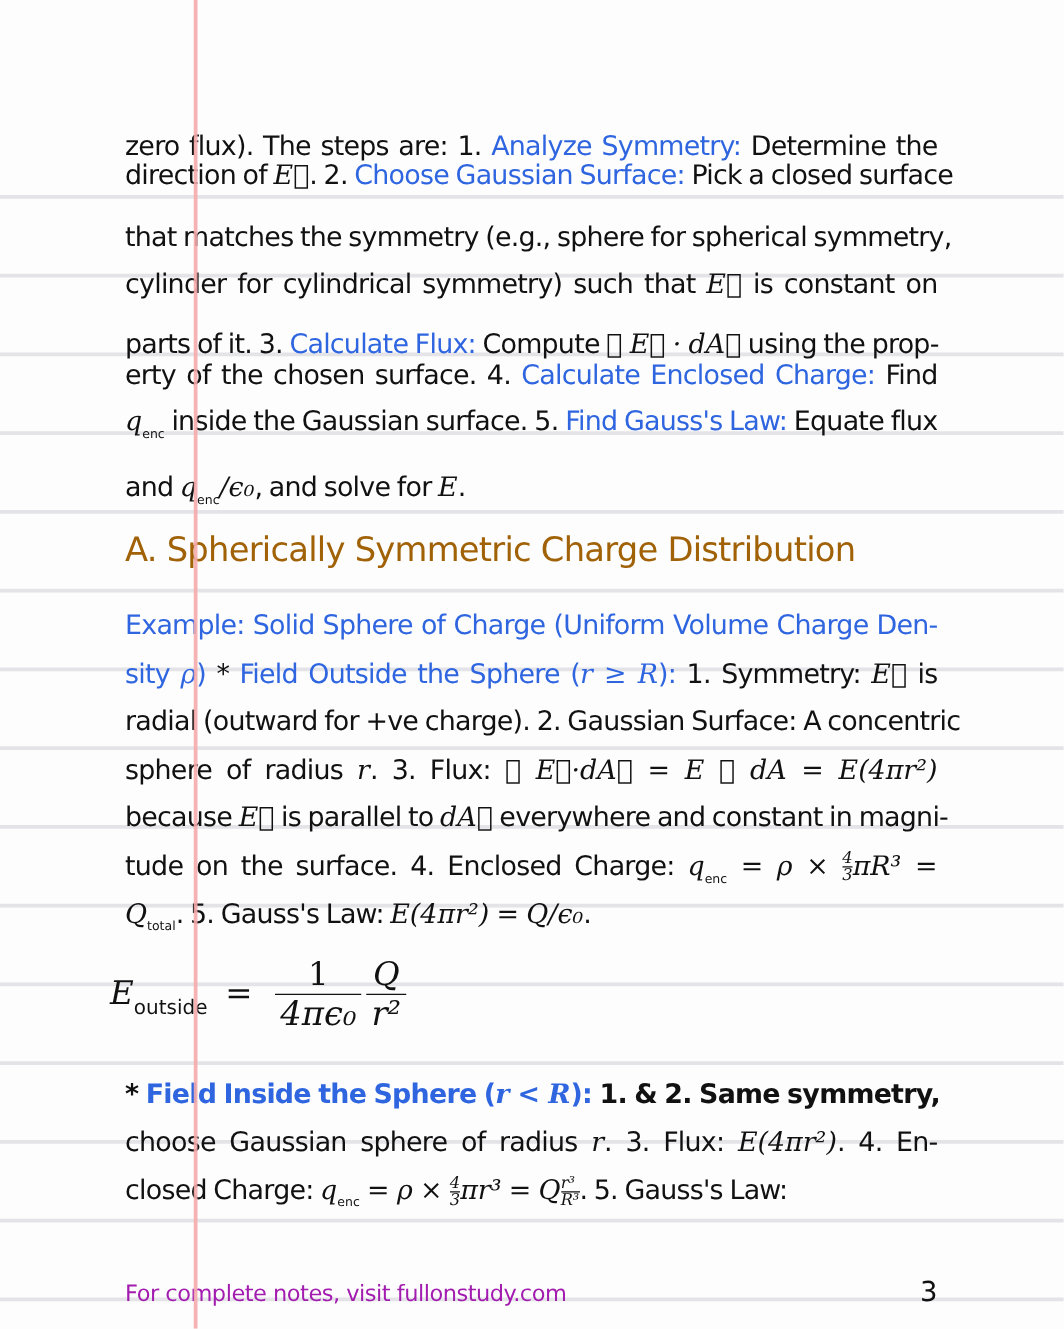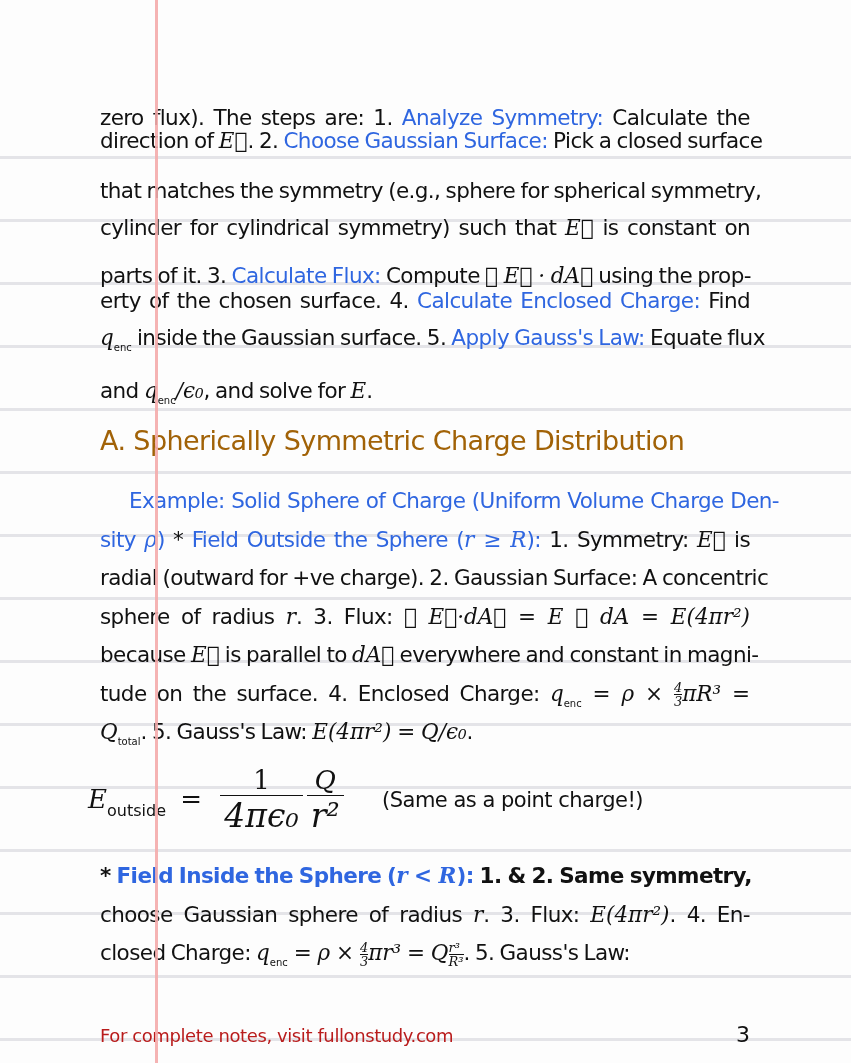--- a/index.html
+++ b/index.html
@@ -20,22 +20,22 @@
     .m { font-family:"DejaVu Serif", serif; font-style:italic; letter-spacing:0; }
     .mr { font-family:"DejaVu Serif", serif; letter-spacing:0; }
     .sub { font-size:10px; position:relative; top:6px; font-style:normal; font-family:"DejaVu Sans", sans-serif; }
     .heading { position:absolute; left:0; top:425px; font-size:27px; color:#a16207; letter-spacing:-0.6px; }
     .frac { display:inline-block; vertical-align:middle; text-align:center; font-family:"DejaVu Serif", serif; line-height:1; }
     .frac .num { display:block; font-size:13px; }
     .frac .den { display:block; font-size:13px; border-top:1px solid #111; }
     .display { position:absolute; left:88px; top:765px; width:600px; height:70px; font-size:26px; }
     .display .big-frac { display:inline-block; vertical-align:middle; text-align:center; font-family:"DejaVu Serif", serif; margin:0 4px; }
     .display .big-frac .num { display:block; font-size:26px; padding:0 4px; }
-    .display .big-frac .den { display:block; font-size:33px; border-top:1.5px solid #111; padding:0 4px; }
-    .footer-left { position:absolute; left:100px; top:1025px; font-size:18px; color:#b91c1c; letter-spacing:-0.4px; z-index:1; }
+    .display .big-frac .den { display:block; font-size:27px; border-top:1.5px solid #111; padding:0 4px; }
+    .footer-left { position:absolute; left:100px; top:1025px; font-size:18px; color:#a21caf; letter-spacing:-0.4px; z-index:1; }
     .footer-right { position:absolute; left:736px; top:1022px; font-size:22px; color:#111; z-index:1; }
   </style>
 </head>
 <body>
 
 <div class="rules" id="rules">
     <div class="rule" style="top: 156px;"></div>
     <div class="rule" style="top: 219px;"></div>
     <div class="rule" style="top: 282px;"></div>
     <div class="rule" style="top: 345px;"></div>
@@ -48,32 +48,32 @@
     <div class="rule" style="top: 786px;"></div>
     <div class="rule" style="top: 849px;"></div>
     <div class="rule" style="top: 912px;"></div>
     <div class="rule" style="top: 975px;"></div>
     <div class="rule" style="top: 1038px;"></div>
   </div>
 <div class="margin-line"></div>
 
 <div class="page">
   <div class="para" id="intro" style="top:100px;">
-      <div class="line" style="top: 0px;"><span>zero flux).  The steps are: 1. </span><span class="blue">Analyze Symmetry:</span><span> Calculate the</span></div>
+      <div class="line" style="top: 0px;"><span>zero flux).  The steps are: 1. </span><span class="blue">Analyze Symmetry:</span><span> Determine the</span></div>
       <div class="line" style="top: 23px;"><span>direction of </span><span class="m">E⃗</span><span>. 2. </span><span class="blue">Choose Gaussian Surface:</span><span> Pick a closed surface</span></div>
       <div class="line" style="top: 73.2px;"><span>that matches the symmetry (e.g., sphere for spherical symmetry,</span></div>
       <div class="line" style="top: 109.8px;"><span>cylinder for cylindrical symmetry) such that </span><span class="m">E⃗</span><span> is constant on</span></div>
       <div class="line" style="top: 158px;"><span>parts of it. 3. </span><span class="blue">Calculate Flux:</span><span> Compute </span><span class="m">∮ E⃗ · dA⃗</span><span> using the prop-</span></div>
       <div class="line" style="top: 183px;"><span>erty of the chosen surface.  4.  </span><span class="blue">Calculate Enclosed Charge:</span><span>  Find</span></div>
-      <div class="line" style="top: 219.6px;"><span class="m">q<span class="sub">enc</span></span><span> inside the Gaussian surface. 5. </span><span class="blue">Apply Gauss's Law:</span><span> Equate flux</span></div>
+      <div class="line" style="top: 219.6px;"><span class="m">q<span class="sub">enc</span></span><span> inside the Gaussian surface. 5. </span><span class="blue">Find Gauss's Law:</span><span> Equate flux</span></div>
       <div class="line last" style="top: 273px;"><span>and </span><span class="m">q<span class="sub">enc</span></span><span class="m">/ϵ₀</span><span>, and solve for </span><span class="m">E</span><span>.</span></div>
     </div>
   <div class="heading">A. Spherically Symmetric Charge Distribution</div>
   <div class="para" id="example" style="top:483px;">
-      <div class="line" style="top: 0px; margin-left: 29px;"><span class="blue">Example:  Solid Sphere of Charge (Uniform Volume Charge Den-</span></div>
+      <div class="line" style="top: 0px;"><span class="blue">Example:  Solid Sphere of Charge (Uniform Volume Charge Den-</span></div>
       <div class="line" style="top: 38.5px;"><span class="blue">sity </span><span class="blue m">ρ</span><span class="blue">)</span><span> * </span><span class="blue">Field Outside the Sphere (</span><span class="blue m">r ≥ R</span><span class="blue">):</span><span> 1. Symmetry: </span><span class="m">E⃗</span><span> is</span></div>
       <div class="line" style="top: 77px;"><span>radial (outward for +ve charge). 2. Gaussian Surface: A concentric</span></div>
       <div class="line" style="top: 115.5px;"><span>sphere of radius </span><span class="m">r</span><span>. 3. Flux: </span><span class="m">∮ E⃗·dA⃗ = E ∮ dA = E(4πr²)</span></div>
       <div class="line" style="top: 154px;"><span>because </span><span class="m">E⃗</span><span> is parallel to </span><span class="m">dA⃗</span><span> everywhere and constant in magni-</span></div>
       <div class="line" style="top: 192.5px;"><span>tude on the surface. 4. Enclosed Charge: </span><span class="m">q<span class="sub">enc</span></span><span class="m"> = ρ × </span><span class="frac"><span class="num m">4</span><span class="den m">3</span></span><span class="m">πR³ =</span></div>
       <div class="line last" style="top: 231px;"><span class="m">Q<span class="sub">total</span></span><span>. 5. Gauss's Law: </span><span class="m">E(4πr²) = Q/ϵ₀</span><span>.</span></div>
     </div>
   <div class="para" id="inside" style="top:858px;">
       <div class="line" style="top: 0px; font-weight: bold;"><span>* </span><span class="blue">Field Inside the Sphere (</span><span class="blue m">r  &lt;  R</span><span class="blue">):</span><span> 1.  &amp; 2.  Same symmetry,</span></div>
       <div class="line" style="top: 38.5px;"><span>choose Gaussian sphere of radius </span><span class="m">r</span><span>.  3.  Flux: </span><span class="m">E(4πr²)</span><span>.  4.  En-</span></div>
@@ -84,17 +84,16 @@
 <div class="display" style="z-index:1;">
   <span class="m">E</span><span class="sub" style="font-size:16px;top:8px;">outside</span>
   <span class="mr" style="margin:0 6px;">=</span>
   <span class="big-frac">
     <span class="num">1</span>
     <span class="den m">4πϵ₀</span>
   </span><span class="big-frac" style="margin-left:0;">
     <span class="num m">Q</span>
     <span class="den m">r²</span>
   </span>
-  <span style="font-size:21px;margin-left:26px;letter-spacing:-0.5px;vertical-align:middle;">(Same as a point charge!)</span>
 </div>
 
 <div class="footer-left">For complete notes, visit fullonstudy.com</div>
 <div class="footer-right">3</div>
 
 </body></html>

